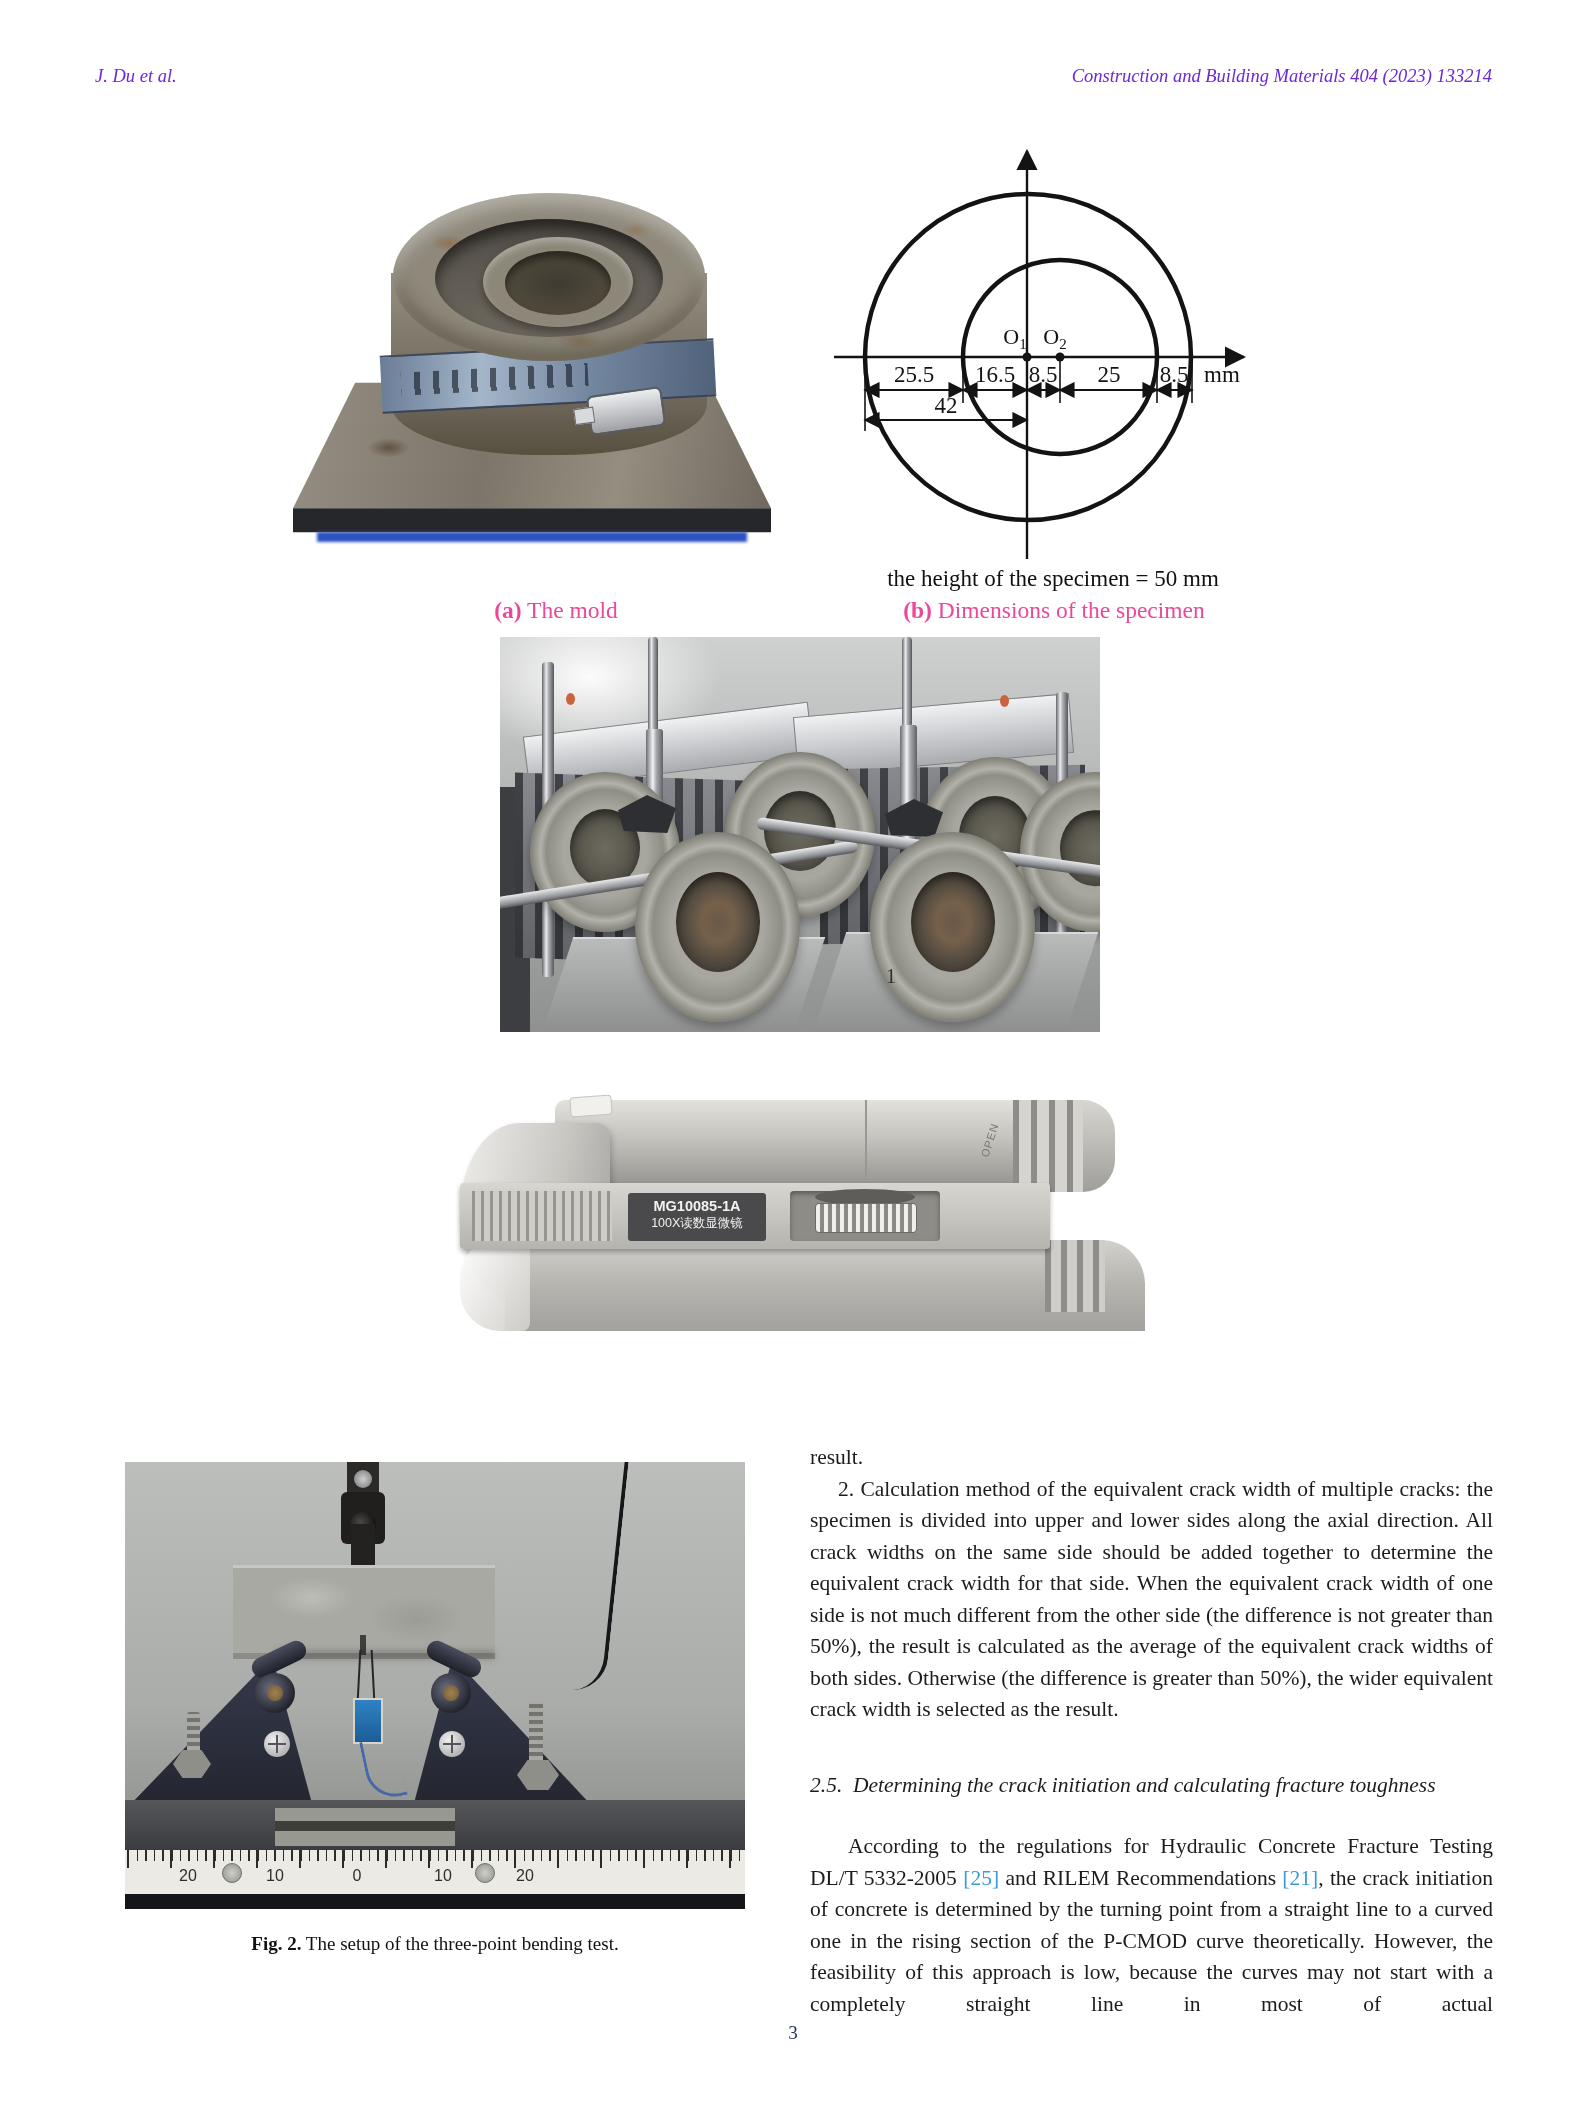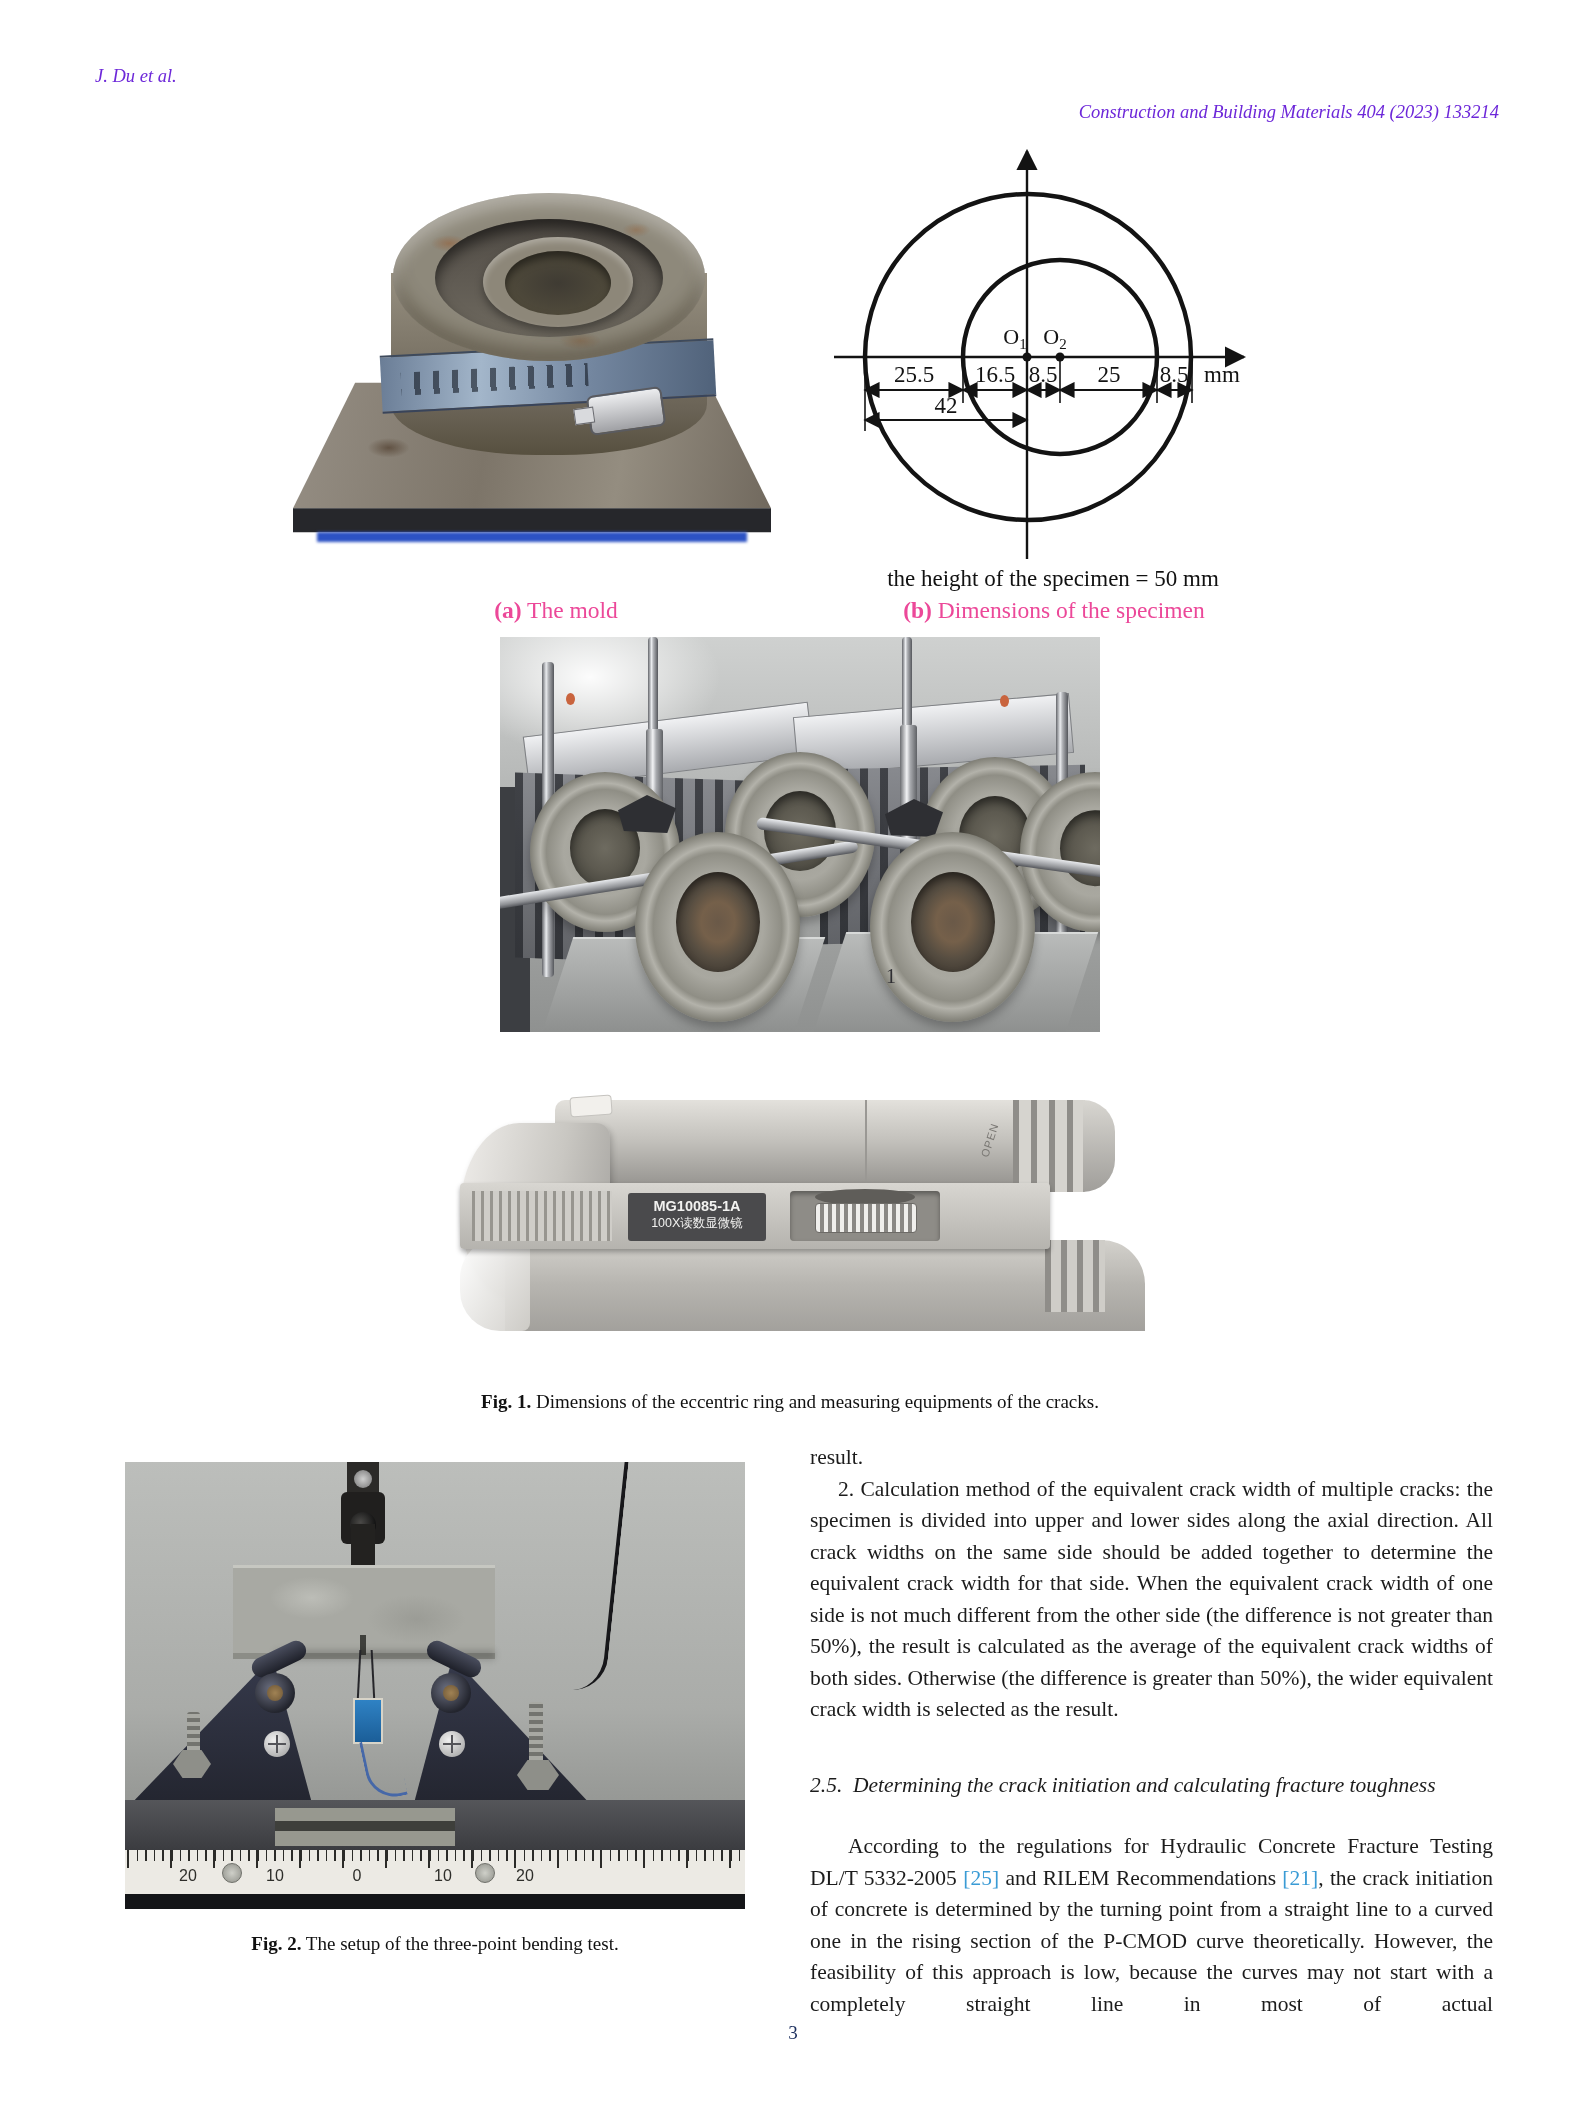--- a/index.html
+++ b/index.html
@@ -3,21 +3,21 @@
 <meta charset="utf-8">
 <style>
   html,body{margin:0;padding:0;background:#ffffff;}
   #page{position:relative;width:1587px;height:2117px;background:#ffffff;overflow:hidden;
         font-family:"Liberation Serif",serif;color:#1a1a1a;}
   .abs{position:absolute;}
 
   
   .runhead{position:absolute;top:66px;font-style:italic;font-size:18.5px;color:#6d28d9;}
   #head-left{left:95px;}
-  #head-right{right:88px;margin-top:36px;}
+  #head-right{right:95px;}
 
   
   .cap{position:absolute;transform:translateX(-50%);white-space:nowrap;font-size:23.5px;color:#ec4899;}
   .capb{font-weight:bold;}
   .figcap{position:absolute;transform:translateX(-50%);white-space:nowrap;font-size:19px;color:#111;}
   .note{position:absolute;transform:translateX(-50%);white-space:nowrap;font-size:23px;color:#111;}
 
   
   #photoA{left:293px;top:123px;width:478px;height:433px;background:#fff;overflow:hidden;}
   #photoA .base{position:absolute;inset:0;
@@ -330,24 +330,20 @@
         <div class="l2">100X读数显微镜</div>
       </div>
       <div class="d-wheel-slot">
         <div class="d-wheel-arc"></div>
         <div class="d-wheel"></div>
       </div>
     </div>
   </div>
 
 
-  <div class="figcap" style="left:790px;top:1391px;">
-    <span class="capb">Fig. 1.</span>
-    <span>Dimensions of the eccentric ring and measuring equipments of the cracks.</span>
-  </div>
 
   <div id="photoF2" class="abs">
     <div class="cable"></div>
     <div class="ram-top"></div>
     <div class="boltc" style="left:229px;top:8px;width:18px;height:18px;background:radial-gradient(#cfcfcf,#737373);"></div>
     <div class="ram-link"></div>
     <div class="boltc" style="left:225px;top:50px;width:26px;height:26px;background:radial-gradient(circle at 40% 40%,#4a4947,#121212 70%);"></div>
     <div class="ram-low"></div>
     <div class="beam">
         <div class="notch"></div>

